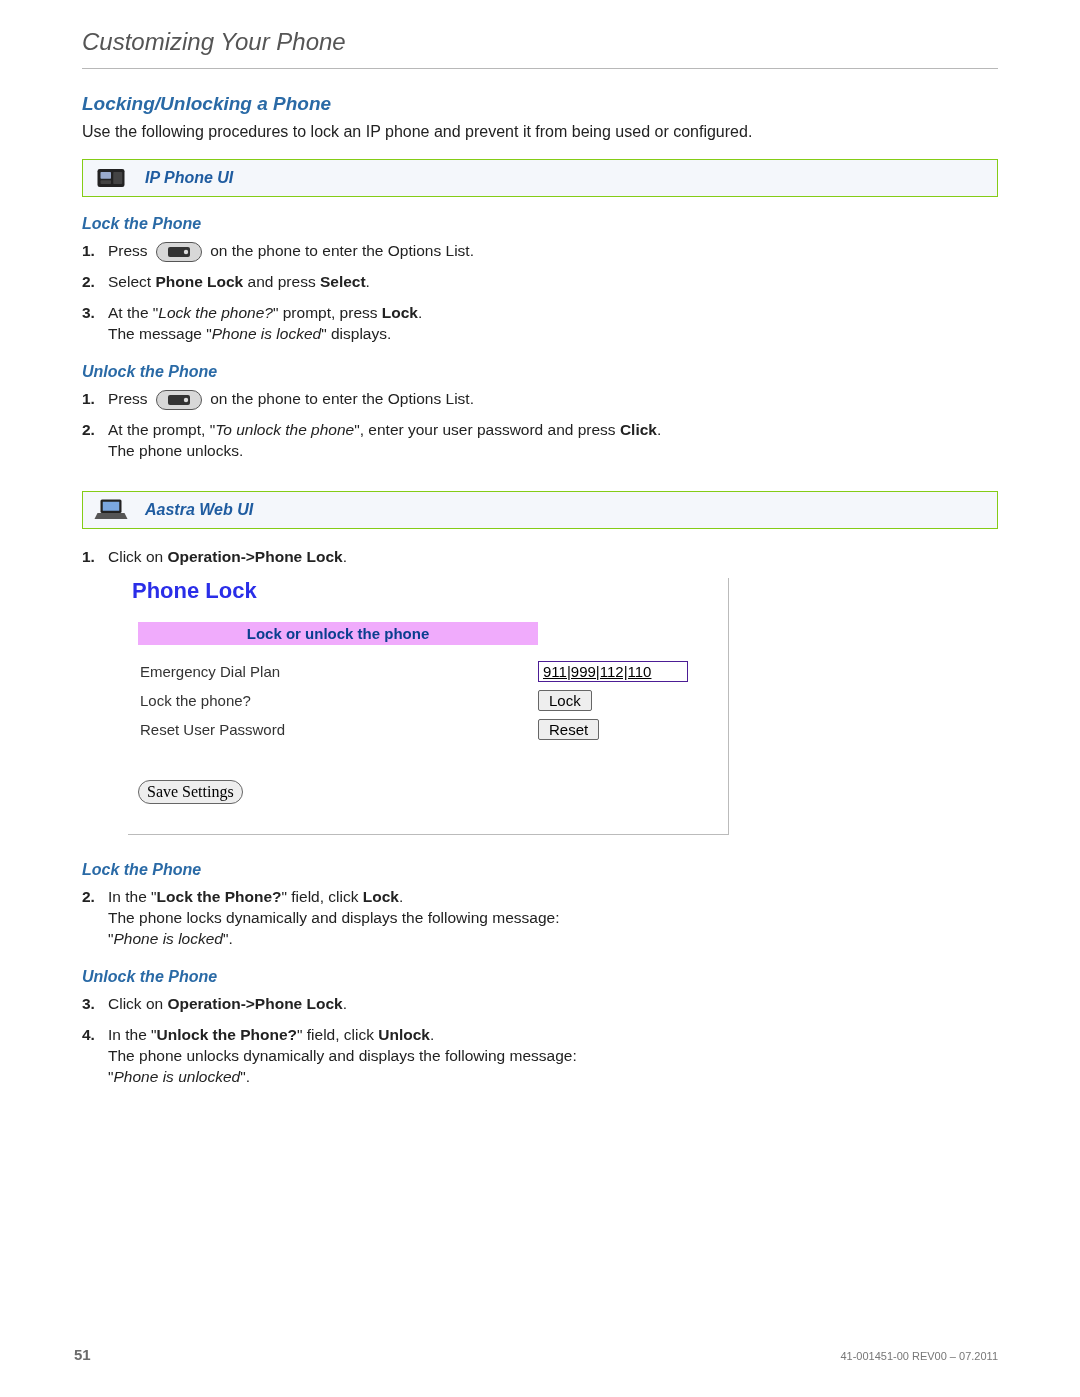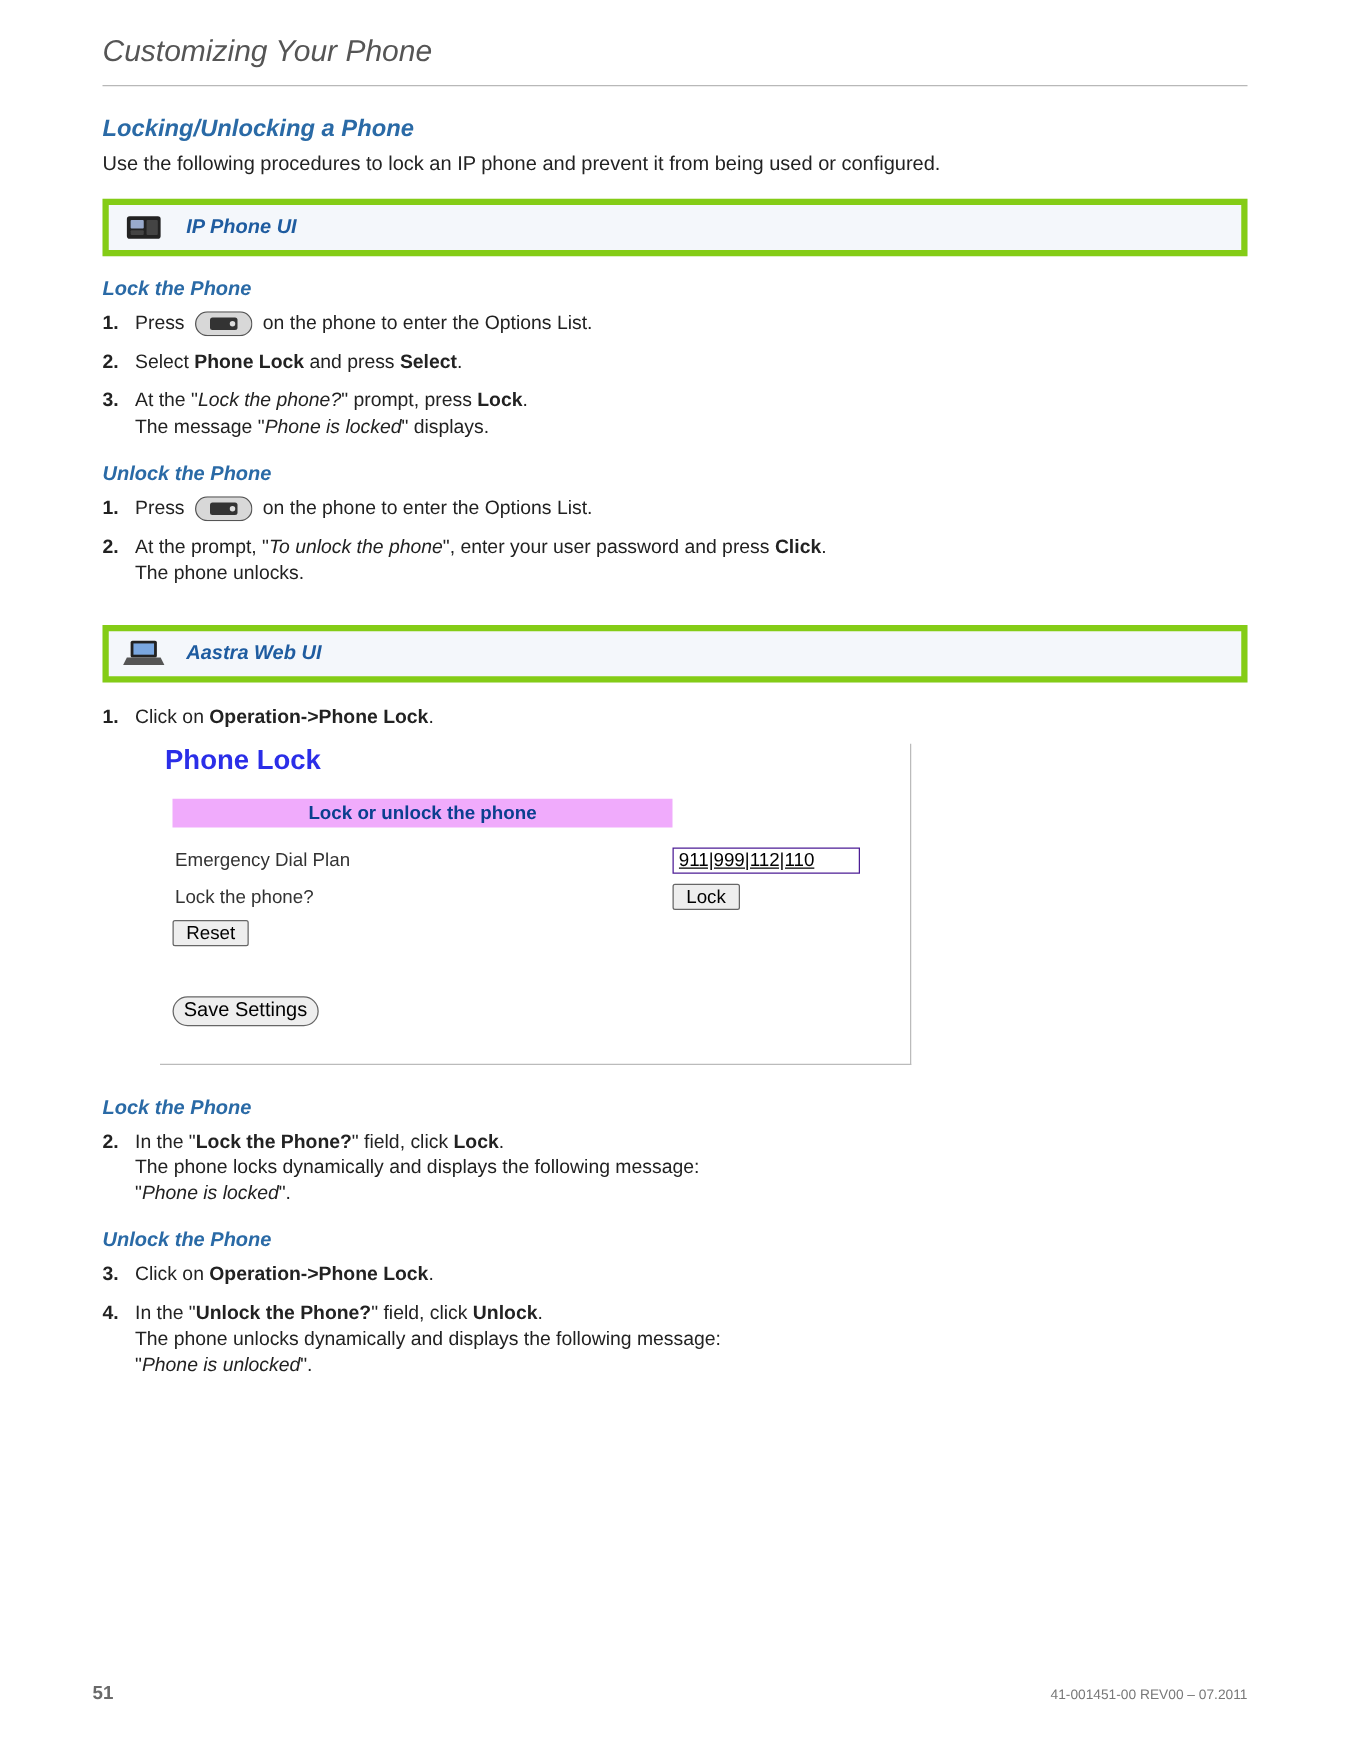--- a/index.html
+++ b/index.html
@@ -37,21 +37,21 @@
     margin: 0 0 8px 0;
   }
   .body-text {
     font-size: 16px;
     margin: 0 0 18px 0;
   }
   .callout {
     display: flex;
     align-items: center;
     gap: 16px;
-    border: 5px solid #84cc16;
+    border: 1px solid #84cc16;
     background: #f4f7fb;
     padding: 4px 10px;
     margin: 0 0 18px 0;
   }
   .callout-icon {
     flex: 0 0 auto;
     width: 36px;
     height: 28px;
     display: flex;
     align-items: center;
@@ -151,21 +151,21 @@
     font-family: Arial, sans-serif;
     font-size: 15px;
     border: 1px solid #666;
     background: #eee;
     padding: 1px 10px;
     border-radius: 2px;
     width: auto;
     box-sizing: border-box;
   }
   .webui-save {
-    font-family: Liberation Sans, sans-serif;
+    font-family: Liberation Serif, serif;
     font-size: 16px;
     border: 1px solid #666;
     background: #eee;
     padding: 2px 8px;
     margin-left: 10px;
     border-radius: 12px;
   }
   .footer {
     position: absolute;
     left: 74px;
@@ -287,20 +287,21 @@
   <div class="webui-panel">
     <div class="webui-title">Phone Lock</div>
     <div class="webui-header-bar">Lock or unlock the phone</div>
     <div class="webui-grid">
       <div class="label">Emergency Dial Plan</div>
       <div><input class="webui-input" value="911|999|112|110" style=""></div>
 
       <div class="label">Lock the phone?</div>
       <div><button class="webui-btn">Lock</button></div>
 
+      <div class="label">Reset User Password</div>
       <div><button class="webui-btn">Reset</button></div>
     </div>
     <button class="webui-save">Save Settings</button>
   </div>
 
   <h3 class="sub-title">Lock the Phone</h3>
   <ol class="steps">
     <li>
       <span class="num">2.</span>
       <span class="step-body">

